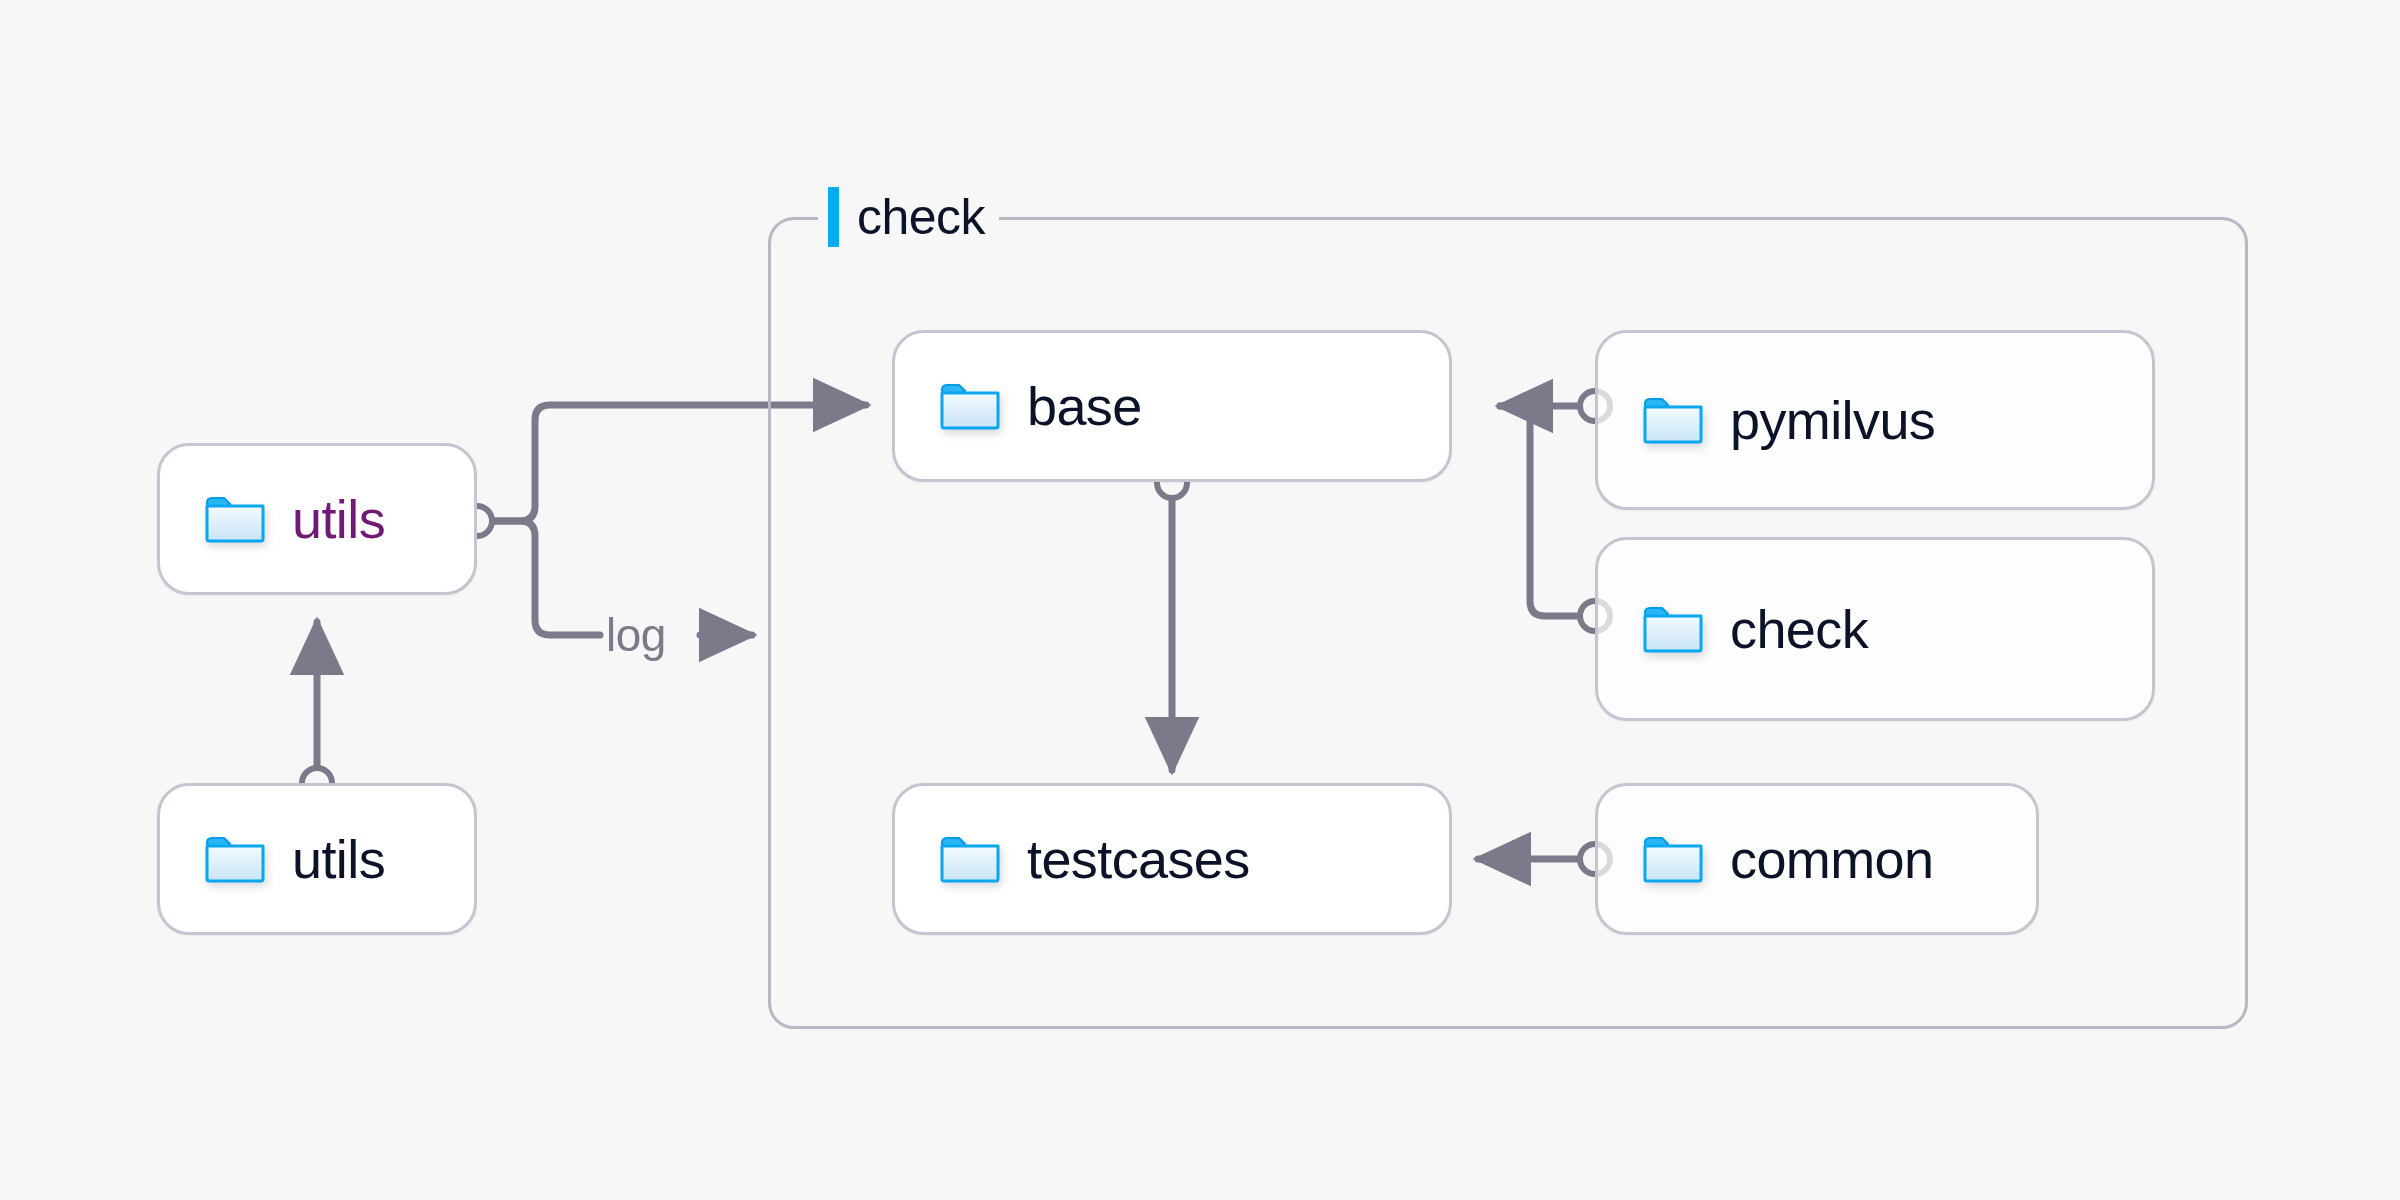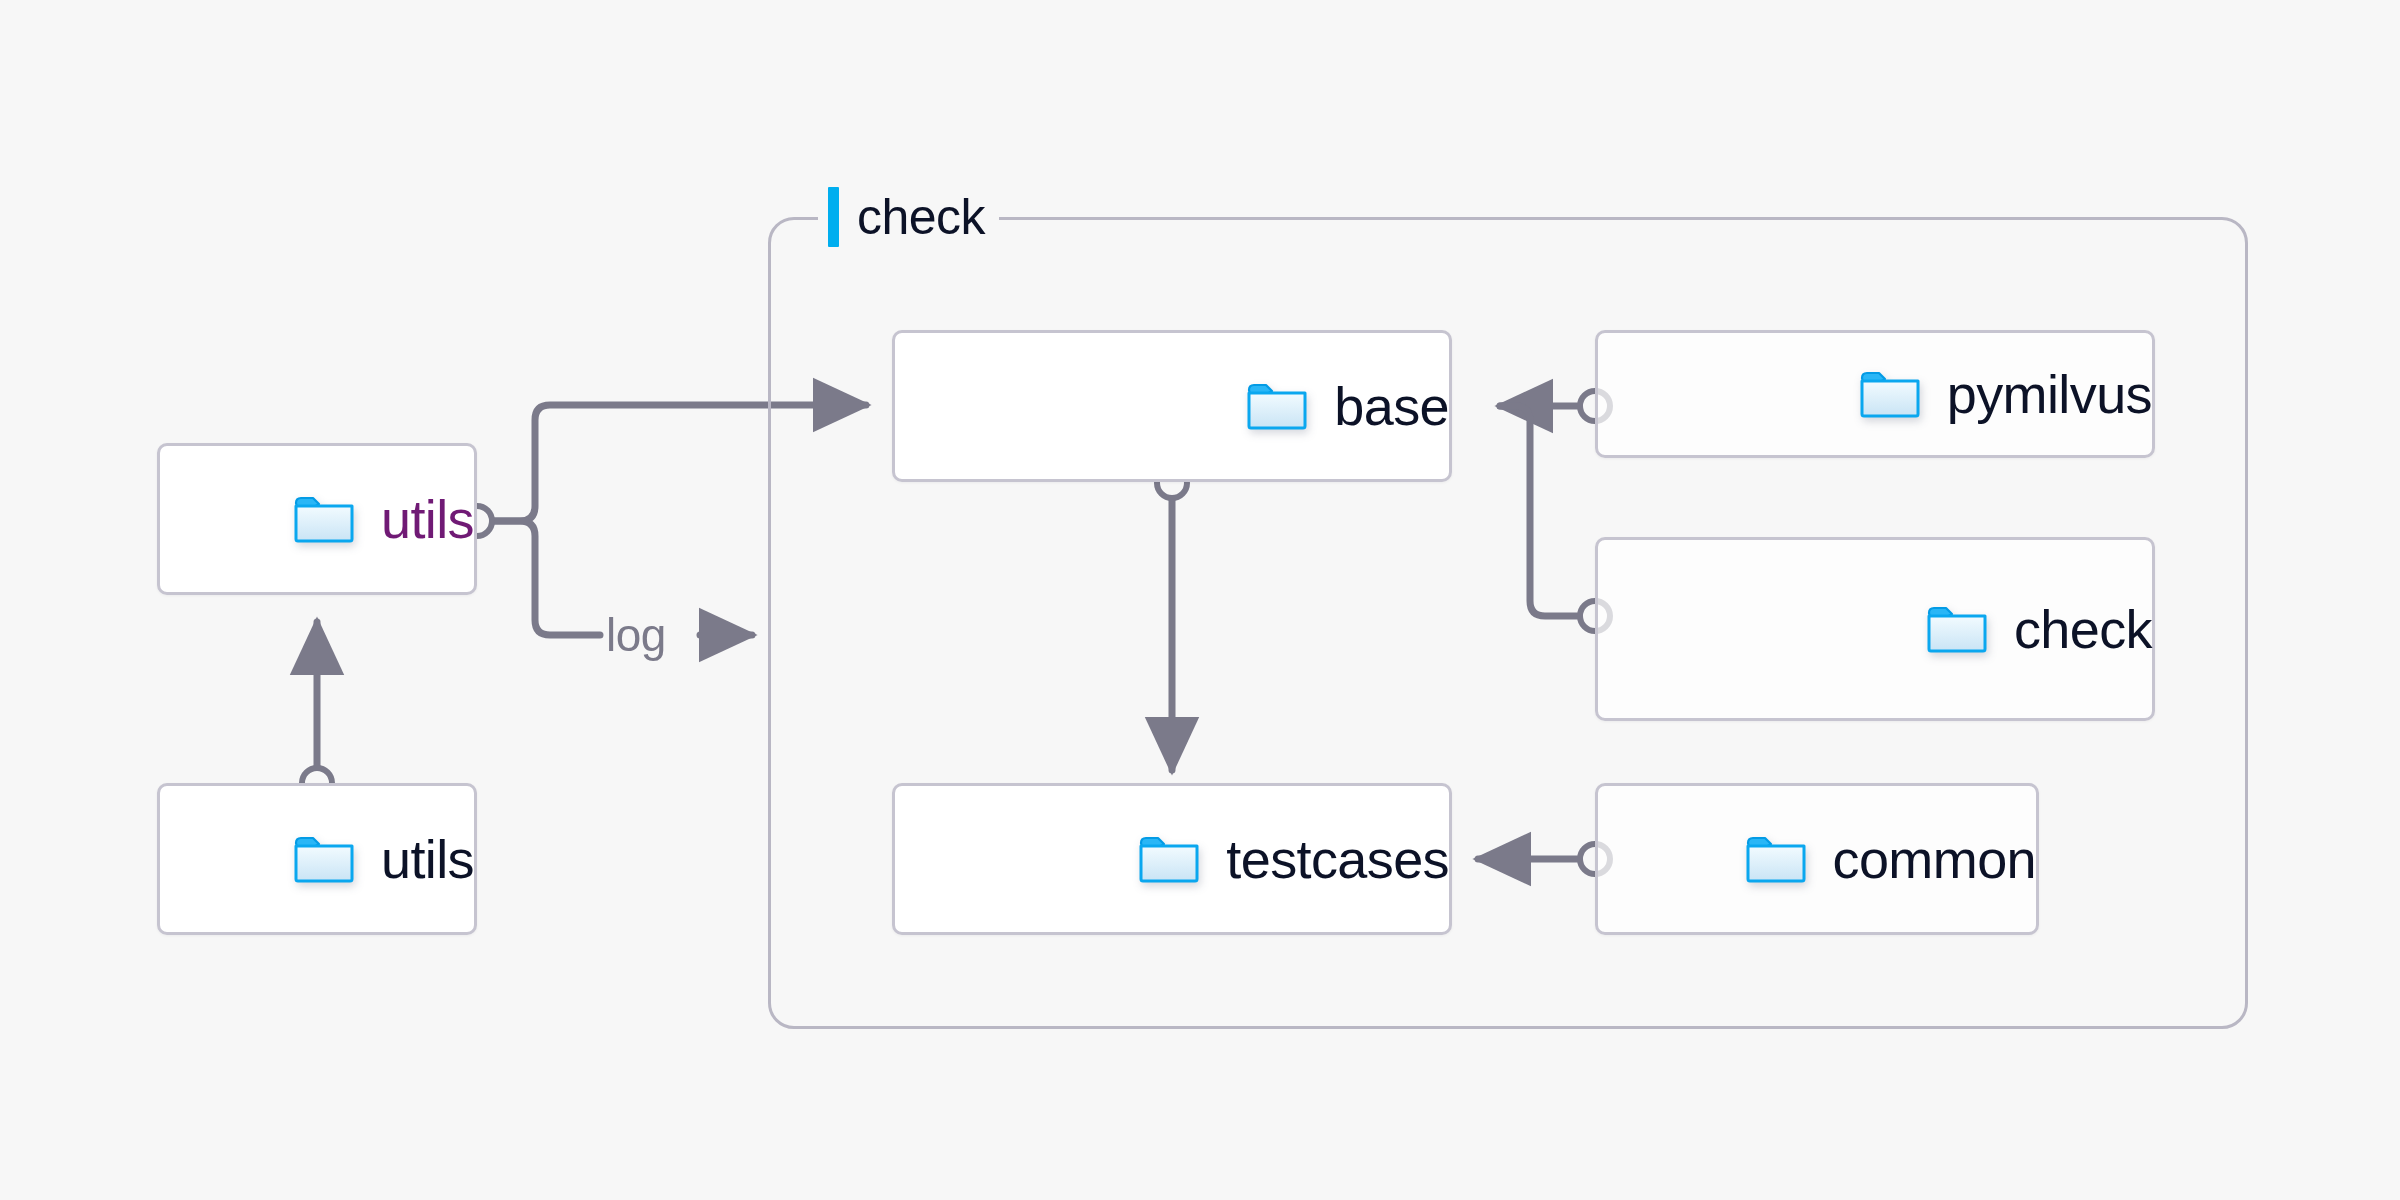--- a/index.html
+++ b/index.html
@@ -56,25 +56,24 @@
     color: #0c1227;
     letter-spacing: -0.5px;
     white-space: nowrap;
   }
 
   
   .node {
     position: absolute;
     box-sizing: border-box;
     border: 3px solid #c6c4d0;
-    border-radius: 10px;
+    border-radius: 32px;
     display: flex;
     align-items: center;
     box-shadow: 0 1px 3px rgba(20,20,40,0.05);
-    justify-content: flex-end;
   }
   .node.solid { background: #ffffff; }
   .node.ghost { background: rgba(255,255,255,0.72); }
 
   .folder-icon {
     flex: none;
     margin-left: 44px;
     margin-right: 26px;
     filter: drop-shadow(2px 4px 4px rgba(30,40,70,0.18));
   }
@@ -172,21 +171,21 @@
   </svg>
         <span class="node-label" style="color: rgb(12, 18, 39);">base</span>
       </div>
       <div class="node solid" style="left: 892px; top: 783px; width: 560px; height: 152px; border-color: rgb(198, 196, 208);">
   <svg class="folder-icon" width="62" height="50" viewBox="0 0 62 50">
     <path d="M3 9 Q3 4 8 4 L20 4 L26 10 L21 13 L4 13 Z" fill="#29b6f6" stroke="#039be5" stroke-width="2.2" stroke-linejoin="round"></path>
     <path d="M3 12 L59 12 L59 45 Q59 47 57 47 L5 47 Q3 47 3 45 Z" fill="url(#folderGrad)" stroke="#0aa7ef" stroke-width="3" stroke-linejoin="round"></path>
   </svg>
         <span class="node-label" style="color: rgb(12, 18, 39);">testcases</span>
       </div>
-      <div class="node ghost" style="left: 1595px; top: 330px; width: 560px; height: 128px; border-color: rgb(198, 196, 208); padding-left: 7px;">
+      <div class="node ghost" style="left: 1595px; top: 330px; width: 560px; height: 180px; border-color: rgb(198, 196, 208);">
   <svg class="folder-icon" width="62" height="50" viewBox="0 0 62 50">
     <path d="M3 9 Q3 4 8 4 L20 4 L26 10 L21 13 L4 13 Z" fill="#29b6f6" stroke="#039be5" stroke-width="2.2" stroke-linejoin="round"></path>
     <path d="M3 12 L59 12 L59 45 Q59 47 57 47 L5 47 Q3 47 3 45 Z" fill="url(#folderGrad)" stroke="#0aa7ef" stroke-width="3" stroke-linejoin="round"></path>
   </svg>
         <span class="node-label" style="color: rgb(12, 18, 39);">pymilvus</span>
       </div>
       <div class="node ghost" style="left: 1595px; top: 537px; width: 560px; height: 184px; border-color: rgb(198, 196, 208);">
   <svg class="folder-icon" width="62" height="50" viewBox="0 0 62 50">
     <path d="M3 9 Q3 4 8 4 L20 4 L26 10 L21 13 L4 13 Z" fill="#29b6f6" stroke="#039be5" stroke-width="2.2" stroke-linejoin="round"></path>
     <path d="M3 12 L59 12 L59 45 Q59 47 57 47 L5 47 Q3 47 3 45 Z" fill="url(#folderGrad)" stroke="#0aa7ef" stroke-width="3" stroke-linejoin="round"></path>

